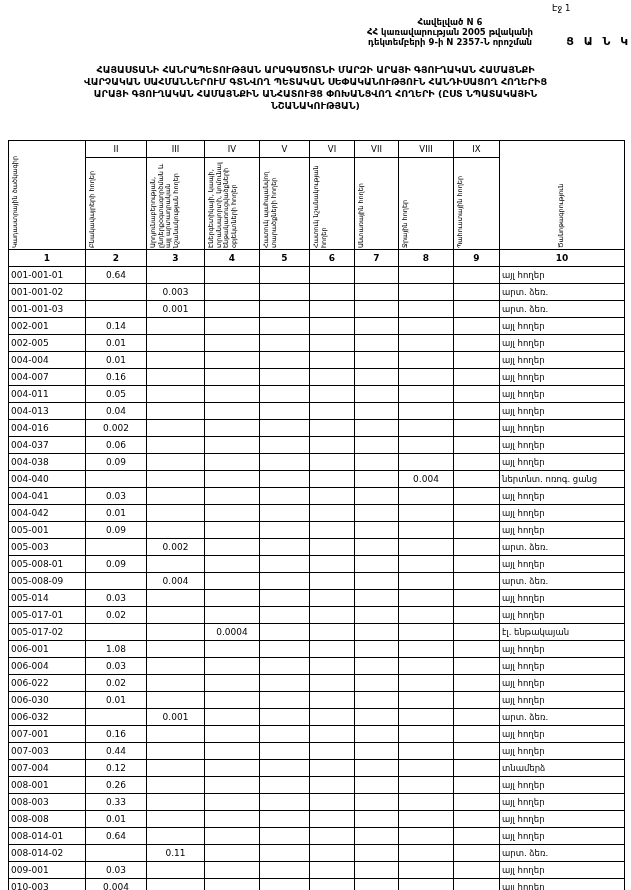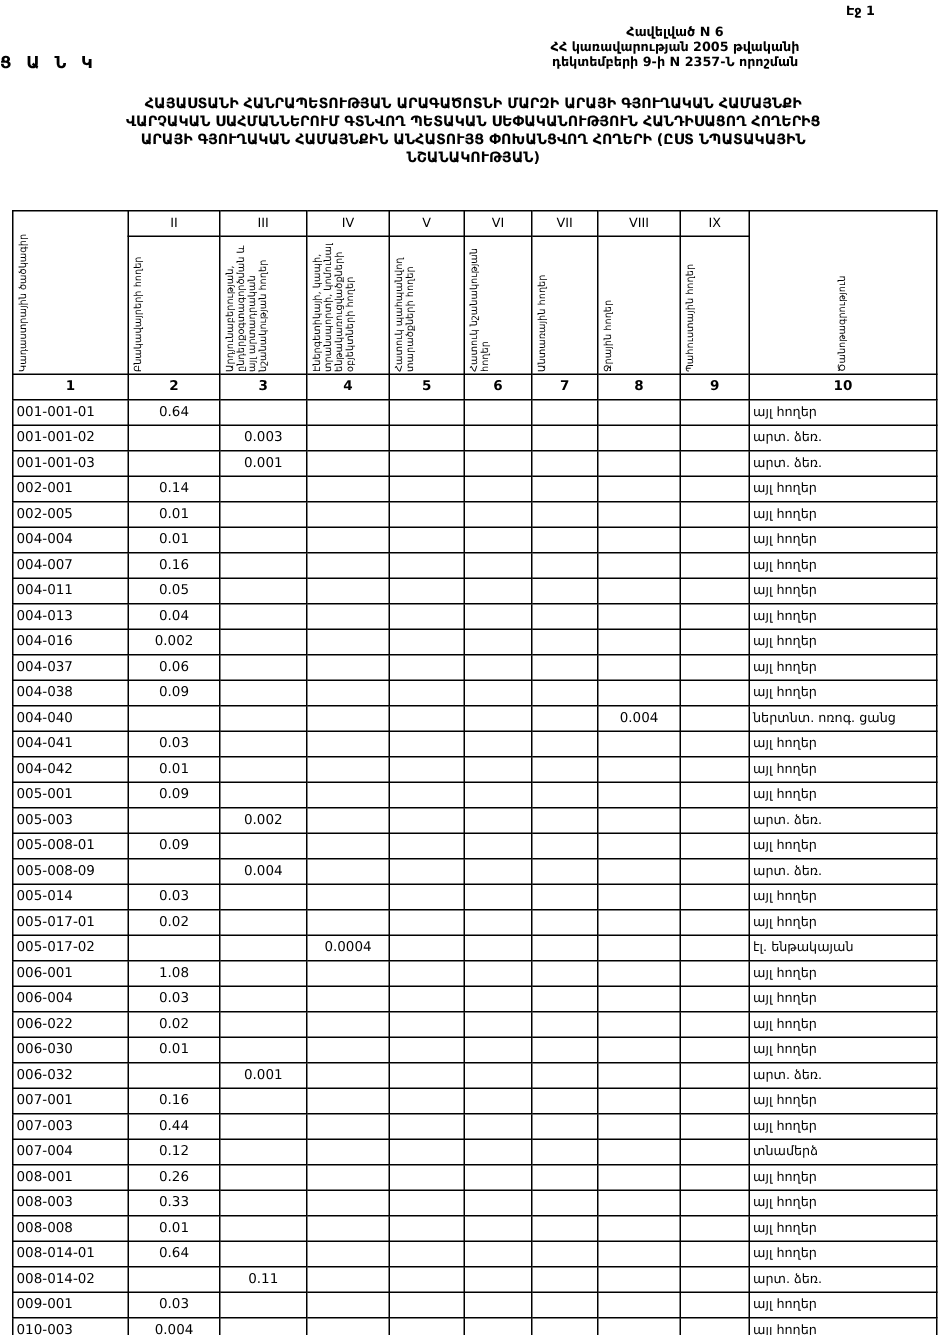--- a/index.html
+++ b/index.html
@@ -15,37 +15,37 @@
     overflow: hidden;
     position: relative;
   }
   .top {
     position: relative;
     height: 33px;
   }
   .page-label {
     position: absolute;
     top: 3px;
-    left: 564px;
+    left: 552px;
     font-size: 8.5px;
-    font-weight: bold;
+    font-weight: normal;
     white-space: nowrap;
   }
   .appendix-block {
     position: absolute;
     top: 17px;
     left: 340px;
     width: 220px;
     text-align: center;
     font-size: 8.5px;
     font-weight: bold;
     line-height: 10px;
   }
   .doc-title {
-    text-align: left;
+    text-align: right;
     font-size: 11px;
     font-weight: bold;
     letter-spacing: 3px;
     margin-top: 2px;
   }
   .subtitle {
     text-align: center;
     font-size: 9.5px;
     font-weight: bold;
     line-height: 12px;

